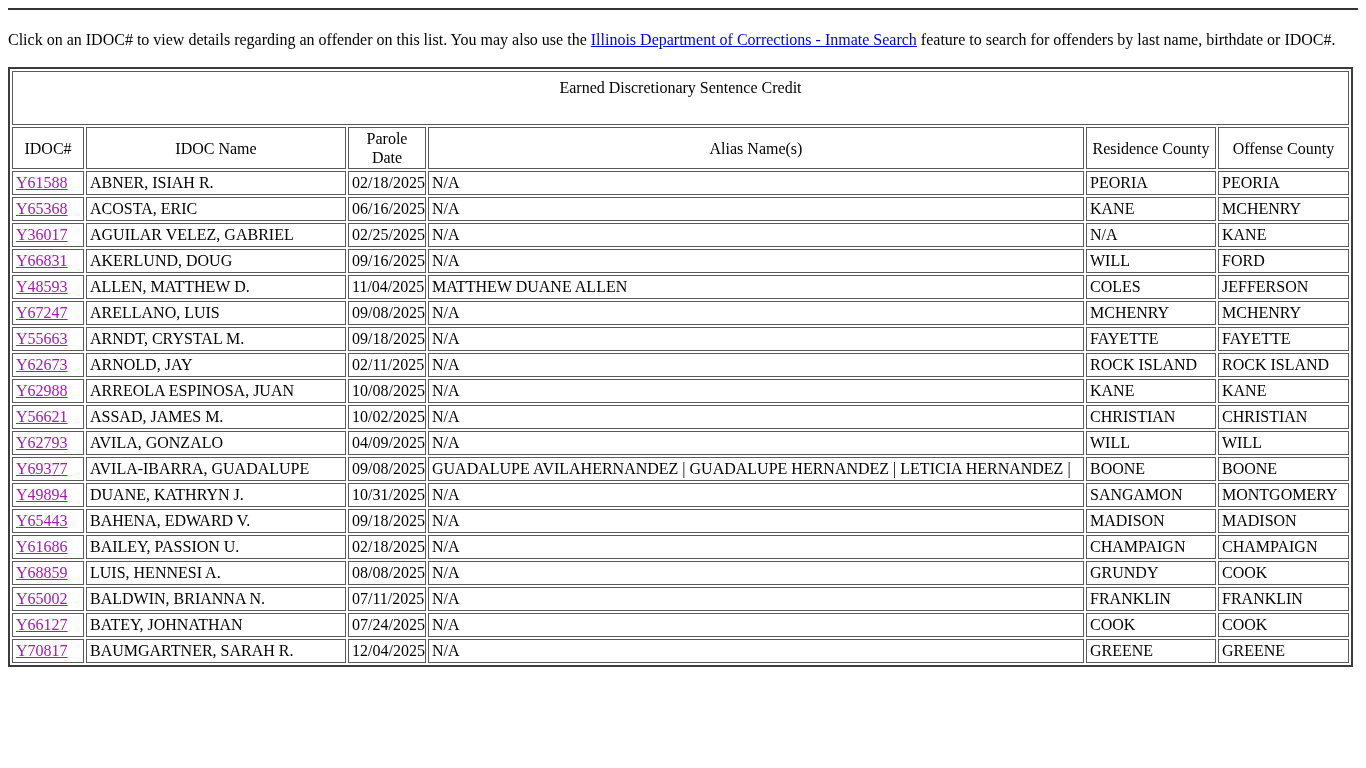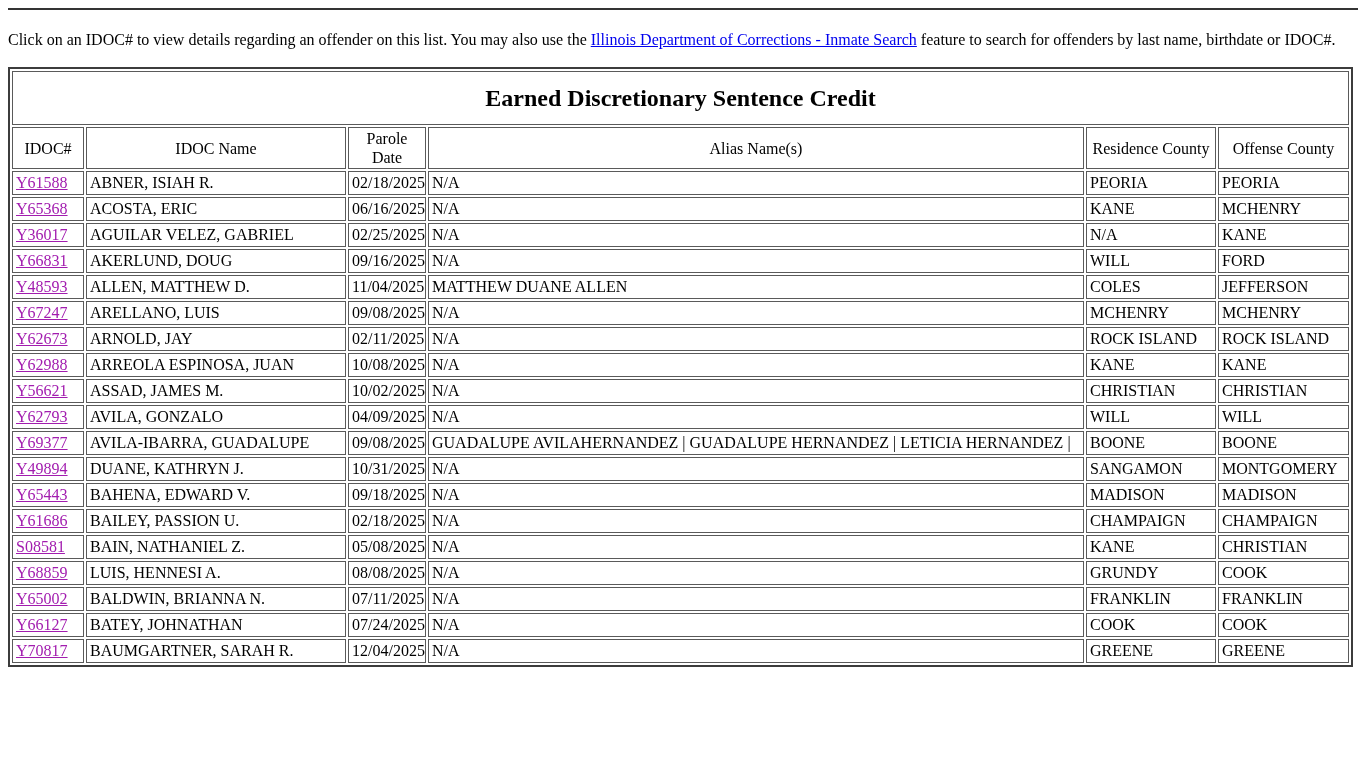--- a/index.html
+++ b/index.html
@@ -45,23 +45,23 @@
     overflow: hidden;
     white-space: nowrap;
   }
   td.title-cell {
     text-align: center;
     vertical-align: top;
     height: 50px;
     border: 1px solid #5a5a5a;
   }
   .table-title {
-    font-size: 24px;
-    font-weight: bold;
-    margin-top: 11px;
+    font-size: 16px;
+    font-weight: normal;
+    margin-top: 1px;
     line-height: 28px;
   }
   tr.header-row th {
     text-align: center;
     vertical-align: middle;
     height: 38px;
     white-space: normal;
     line-height: 19px;
   }
   tr.data-row td {
@@ -148,20 +148,28 @@
         </tr>
         <tr class="data-row">
           <td><a class="idoc-link" href="#">Y67247</a></td>
           <td>ARELLANO, LUIS</td>
           <td>09/08/2025</td>
           <td>N/A</td>
           <td>MCHENRY</td>
           <td>MCHENRY</td>
         </tr>
         <tr class="data-row">
+          <td><a class="idoc-link" href="#">Y55663</a></td>
+          <td>ARNDT, CRYSTAL M.</td>
+          <td>09/18/2025</td>
+          <td>N/A</td>
+          <td>FAYETTE</td>
+          <td>FAYETTE</td>
+        </tr>
+        <tr class="data-row">
           <td><a class="idoc-link" href="#">Y62673</a></td>
           <td>ARNOLD, JAY</td>
           <td>02/11/2025</td>
           <td>N/A</td>
           <td>ROCK ISLAND</td>
           <td>ROCK ISLAND</td>
         </tr>
         <tr class="data-row">
           <td><a class="idoc-link" href="#">Y62988</a></td>
           <td>ARREOLA ESPINOSA, JUAN</td>
@@ -212,28 +220,20 @@
         </tr>
         <tr class="data-row">
           <td><a class="idoc-link" href="#">Y61686</a></td>
           <td>BAILEY, PASSION U.</td>
           <td>02/18/2025</td>
           <td>N/A</td>
           <td>CHAMPAIGN</td>
           <td>CHAMPAIGN</td>
         </tr>
         <tr class="data-row">
-          <td><a class="idoc-link" href="#">S08581</a></td>
-          <td>BAIN, NATHANIEL Z.</td>
-          <td>05/08/2025</td>
-          <td>N/A</td>
-          <td>KANE</td>
-          <td>CHRISTIAN</td>
-        </tr>
-        <tr class="data-row">
           <td><a class="idoc-link" href="#">Y68859</a></td>
           <td>LUIS, HENNESI A.</td>
           <td>08/08/2025</td>
           <td>N/A</td>
           <td>GRUNDY</td>
           <td>COOK</td>
         </tr>
         <tr class="data-row">
           <td><a class="idoc-link" href="#">Y65002</a></td>
           <td>BALDWIN, BRIANNA N.</td>

